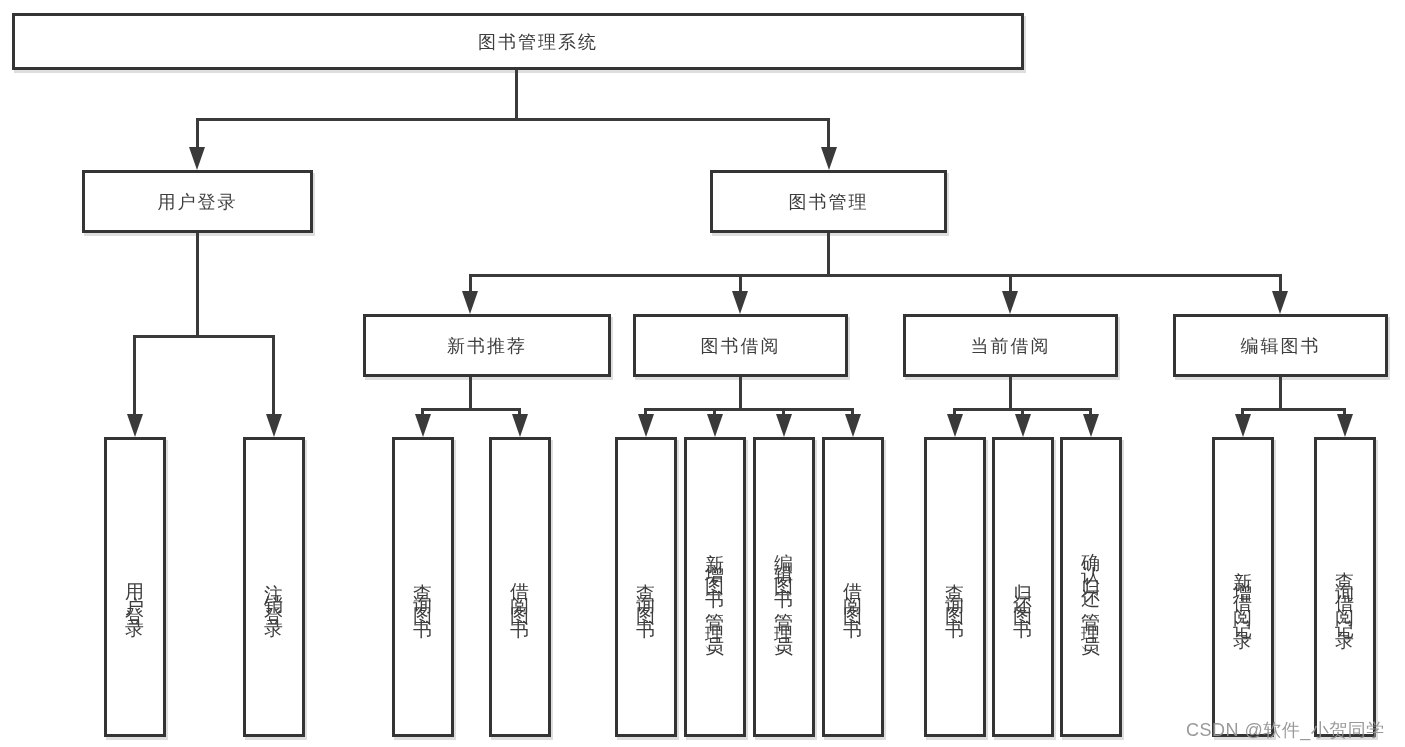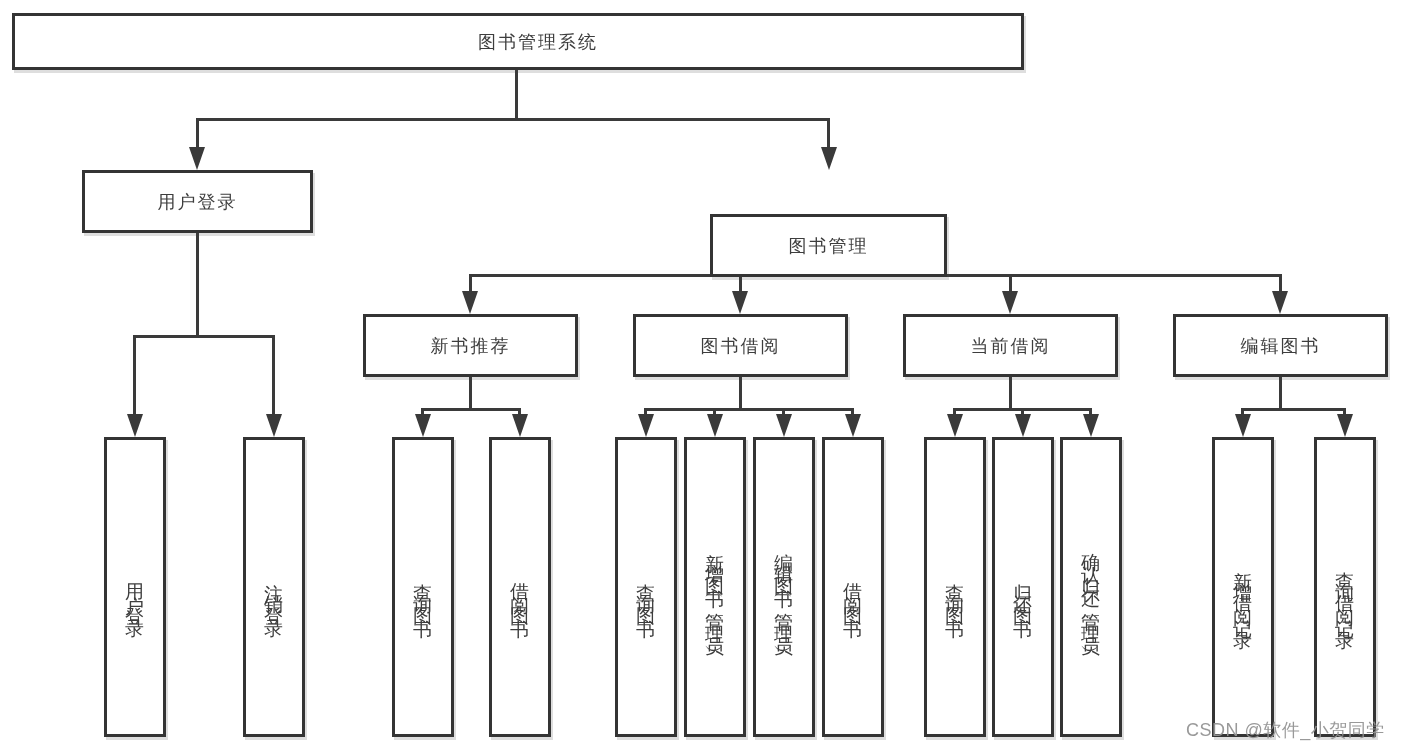--- a/index.html
+++ b/index.html
@@ -62,23 +62,23 @@
   }
 </style>
 </head>
 <body>
 
 <div class="stage">
 
   <div class="box" style="left:12px; top:13px; width:1012px; height:57px;padding-left:40px;">图书管理系统</div>
 
   <div class="box" style="left:82px; top:170px; width:231px; height:63px;">用户登录</div>
-  <div class="box" style="left:710px; top:170px; width:237px; height:63px;margin-top:44px;">图书管理</div>
+  <div class="box" style="left:710px; top:170px; width:237px; height:63px;">图书管理</div>
 
-  <div class="box" style="left:363px; top:314px; width:215px; height:63px;">新书推荐</div>
+  <div class="box" style="left:363px; top:314px; width:248px; height:63px;">新书推荐</div>
   <div class="box" style="left:633px; top:314px; width:215px; height:63px;">图书借阅</div>
   <div class="box" style="left:903px; top:314px; width:215px; height:63px;">当前借阅</div>
   <div class="box" style="left:1173px; top:314px; width:215px; height:63px;">编辑图书</div>
 
   <div class="box vbox" style="left:104px; top:437px; width:62px; height:300px;">用户登录</div>
   <div class="box vbox" style="left:243px; top:437px; width:62px; height:300px;">注销登录</div>
 
   <div class="box vbox" style="left:392px; top:437px; width:62px; height:300px;">查询图书</div>
   <div class="box vbox" style="left:489px; top:437px; width:62px; height:300px;">借阅图书</div>
 

